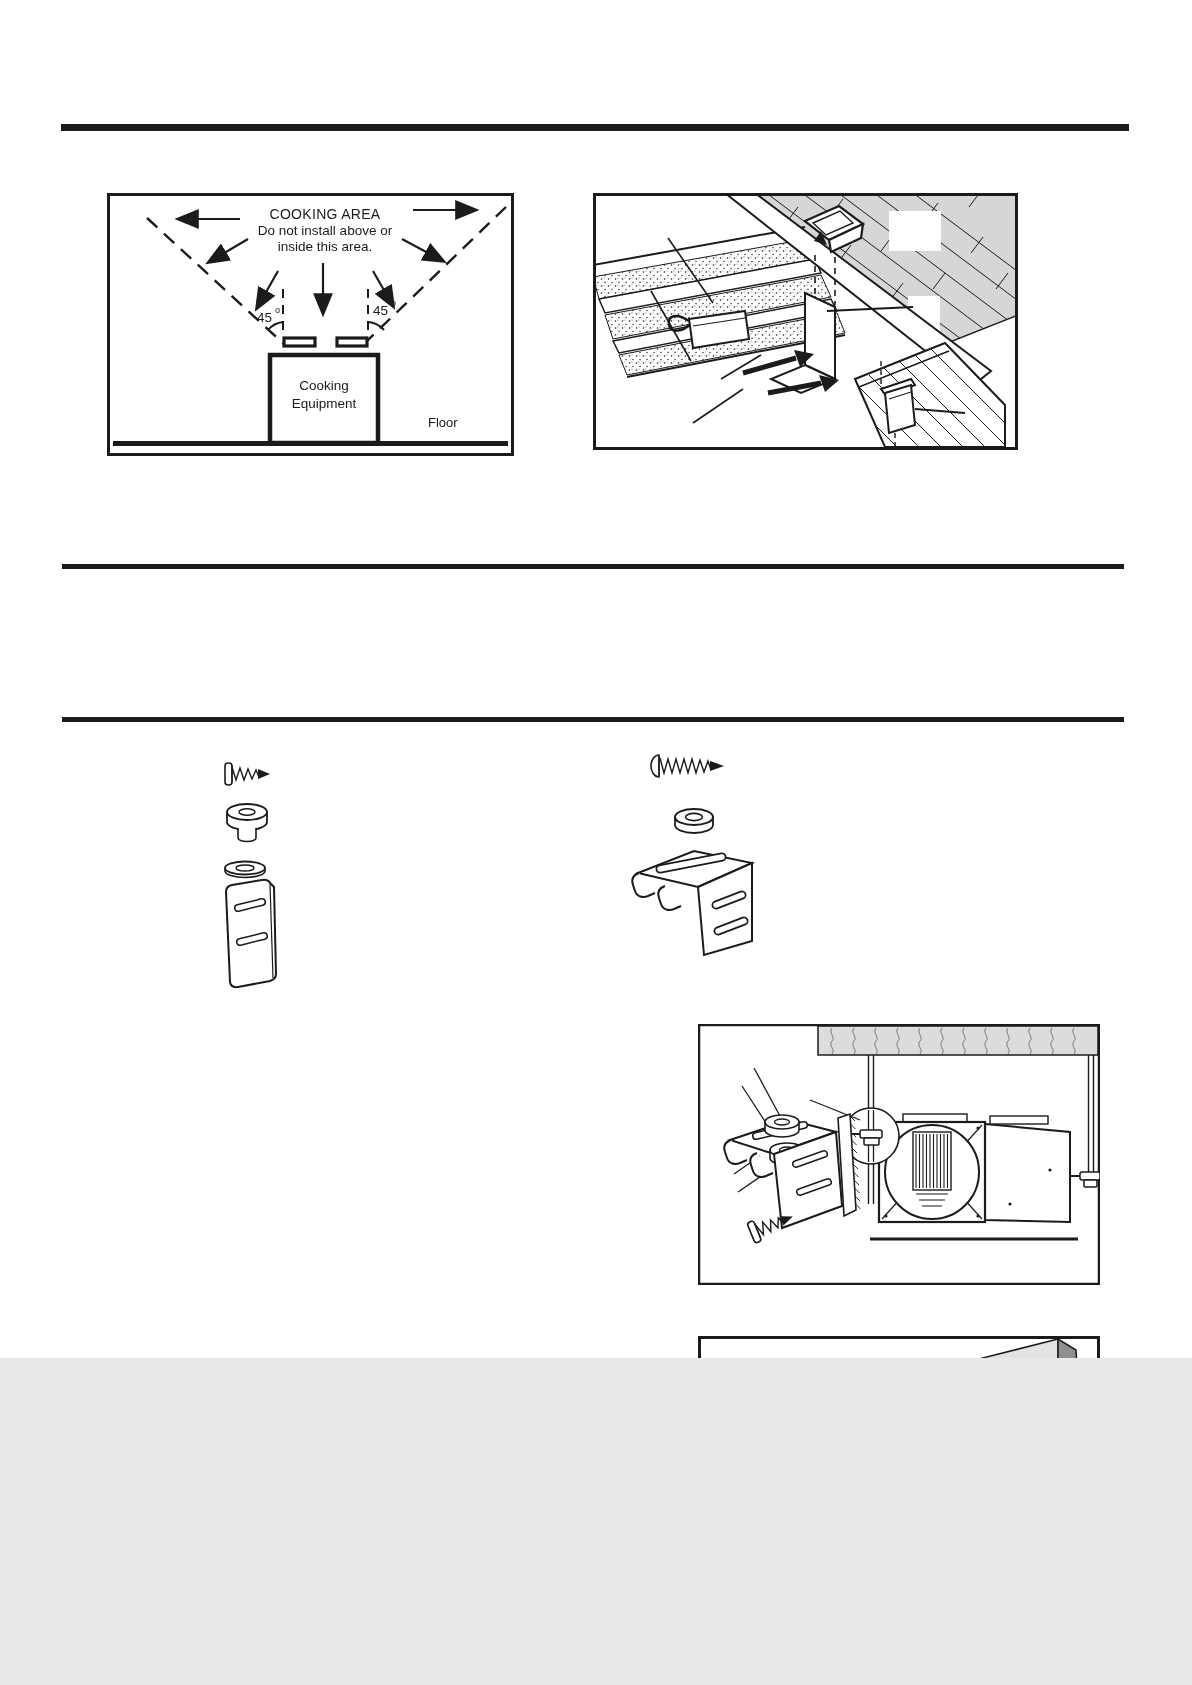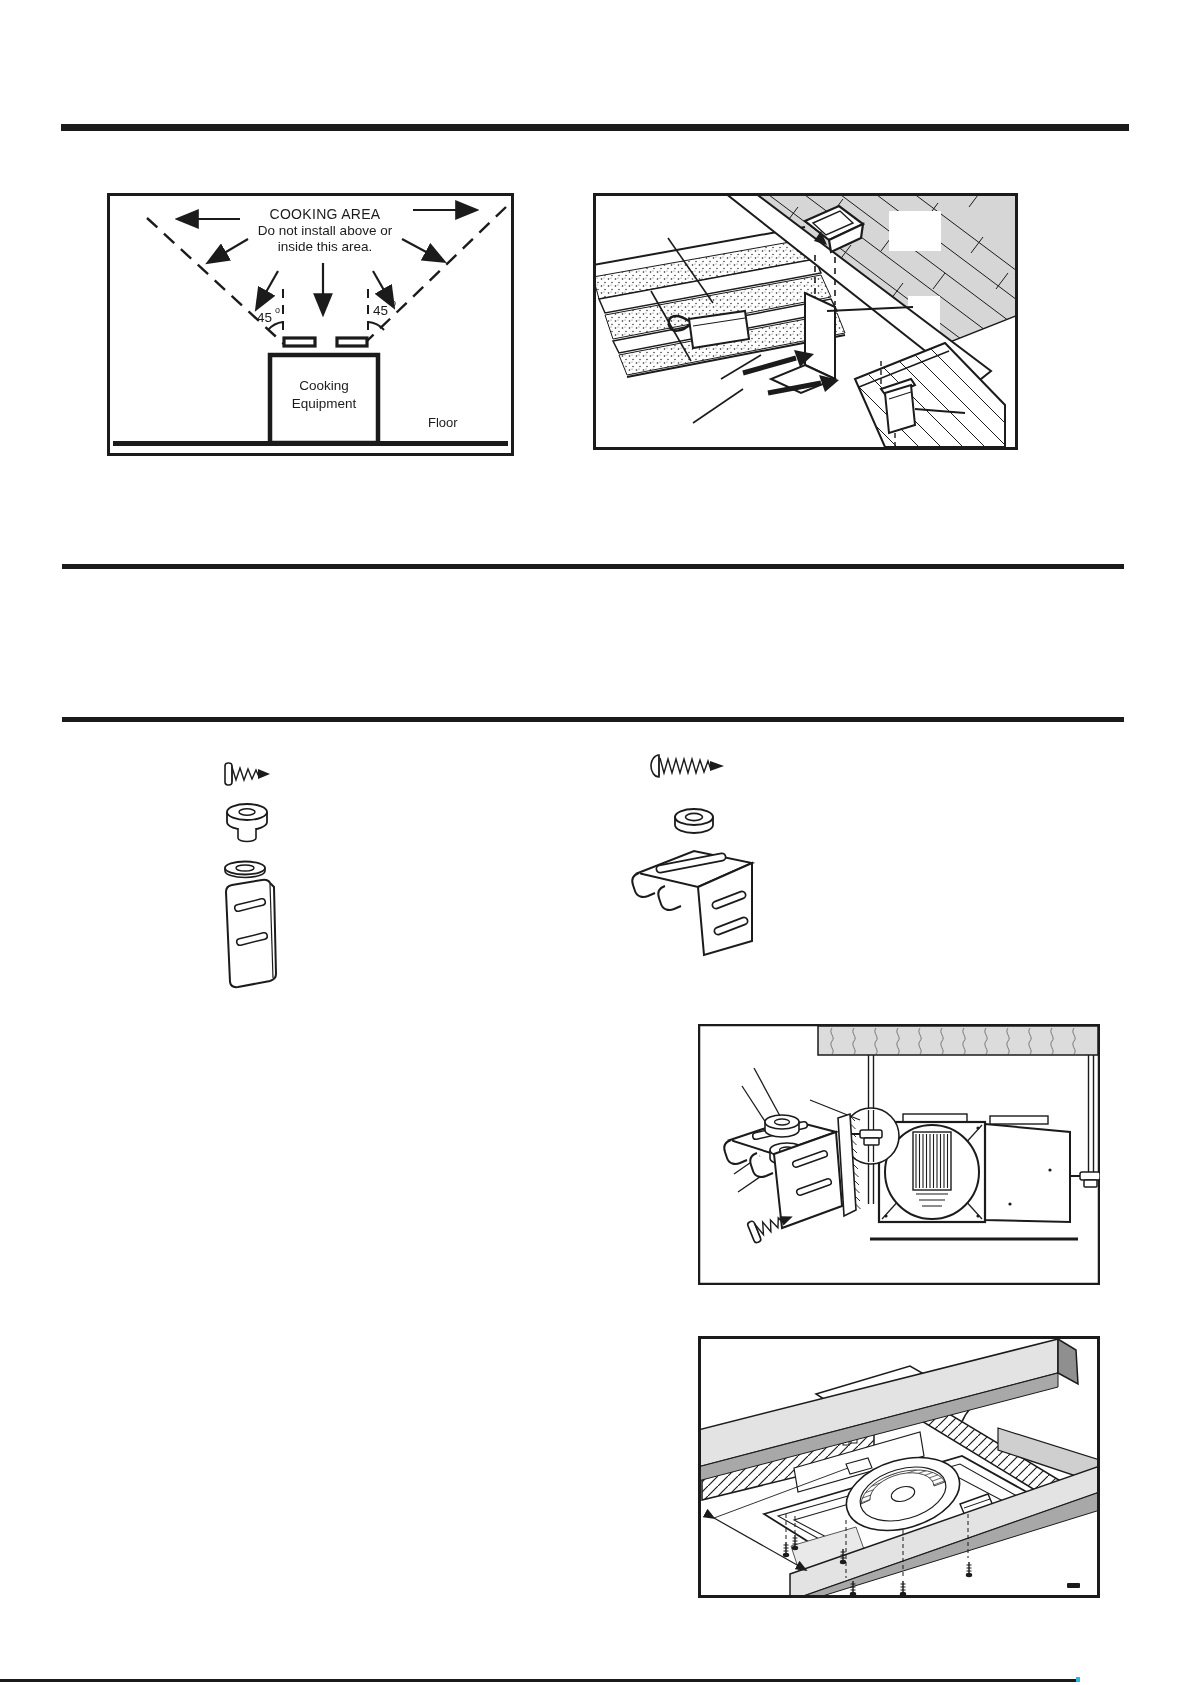--- a/index.html
+++ b/index.html
@@ -1,18 +1,18 @@
 <!DOCTYPE html>
 <html><head>
 <meta charset="utf-8">
 <style>
   html,body{margin:0;padding:0;background:#e8e8e8;}
   .page{
     position:relative;
-    width:1192px;height:1685px;
+    width:1192px;height:1358px;
     margin:0 auto;
     background:#ffffff;
     font-family:"Liberation Sans", sans-serif;
     overflow:hidden;
   }
   .rule{position:absolute;background:#1b1b1b;}
   .fig{position:absolute;}
   svg{display:block;}
   text{fill:#1b1b1b;font-family:"Liberation Sans", sans-serif;}
   .artifact{position:absolute;}

